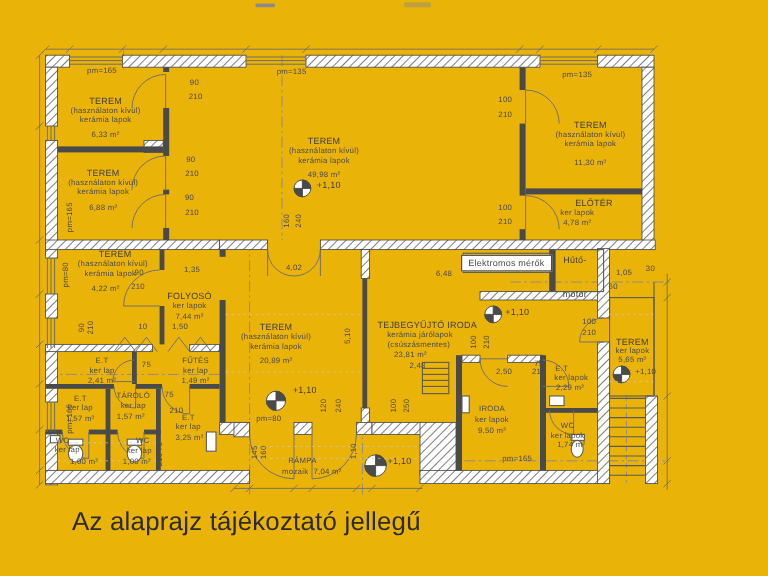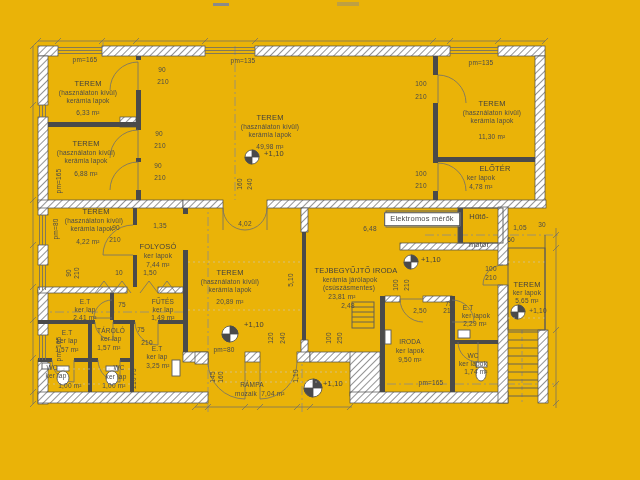--- a/index.html
+++ b/index.html
@@ -398,13 +398,14 @@
       <span class="lbl" style="left: 122px; top: 305px;">75</span>
       <span class="lbl" style="left: 141px; top: 330px;">75</span>
       <span class="lbl" style="left: 147px; top: 343px;">210</span>
       <span class="lbl" style="left: 134px; top: 372px; transform: translate(-50%, -50%) rotate(-90deg);">75</span>
       <span class="lbl" style="left: 134px; top: 383px; transform: translate(-50%, -50%) rotate(-90deg);">210</span>
       <span class="lbl" style="left: 449px; top: 304px;">75</span>
       <span class="lbl" style="left: 449px; top: 311px;">210</span>
       <span class="lbl" style="left: 420px; top: 311px;">2,50</span>
     </div>
 
+  <div id="caption">Az alaprajz tájékoztató jellegű</div>
 </div>
 
 </body></html>

